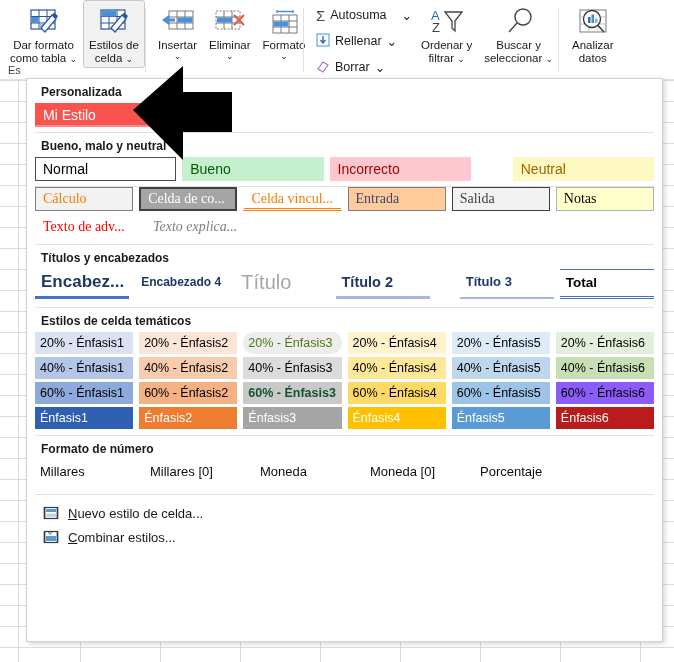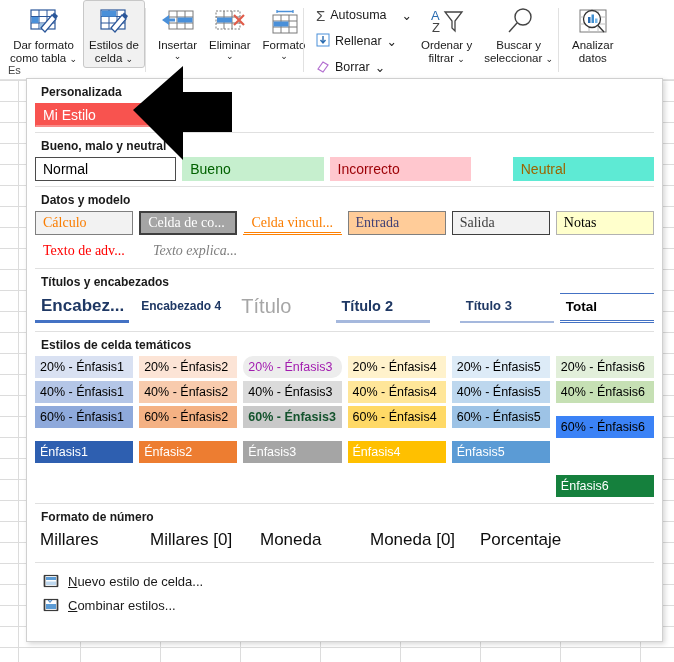--- a/index.html
+++ b/index.html
@@ -68,21 +68,21 @@
     cursor:default;
     border:1px solid transparent;
   }
   .cell.w-std { width:104px;font-family:Liberation Serif, serif; }
   .cell.w-wide { width:146px; }
 
   
   .s-normal   { background:#ffffff; color:#000; border:1px solid #4b4b4b; }
   .s-bueno    { background:#c6efce; color:#006100; }
   .s-incor    { background:#ffc7ce; color:#9c0006; }
-  .s-neutral  { background:#5eead4; color:#9c6500;margin-left:36px; }
+  .s-neutral  { background:#fef9c3; color:#9c6500;margin-left:36px; }
 
   
   .s-calculo  { background:#f2f2f2; color:#fa7d00; font-style:normal; border:1px solid #7f7f7f; }
   .s-comprob  { background:#a5a5a5; color:#ffffff; border:2px solid #3f3f3f; line-height:20px; }
   .s-vincul   { background:#ffffff; color:#fa7d00; border-bottom:3px double #ff8001; }
   .s-entrada  { background:#ffcc99; color:#3f3f76; border:1px solid #7f7f7f; }
   .s-notas    { background:#ffffcc; color:#000; border:1px solid #b2b2b2; }
   .s-salida   { background:#f2f2f2; color:#3f3f3f; border:1px solid #3f3f3f; font-weight:normal; }
   .s-adv      { background:transparent; color:#ff0000; }
   .s-expl     { background:transparent; color:#7f7f7f; font-style:italic; }
@@ -101,21 +101,21 @@
   .tgrid { padding:0 8px; }
   .trow { display:flex; gap:6px; margin-bottom:3px; }
   .tcell {
     width:104px; height:22px; line-height:22px;
     padding:0 5px; font-size:12.5px;
     white-space:nowrap; overflow:hidden; cursor:default;
   }
 
   
   .nrow { display:flex; padding:0 8px; gap:6px; }
-  .ncell { width:104px; height:24px; line-height:24px; padding:0 5px; font-size:17px; color:#0d0d0d; cursor:default; }
+  .ncell { width:104px; height:24px; line-height:24px; padding:0 5px; font-size:13px; color:#0d0d0d; cursor:default; }
 
   
   .cmd { display:flex; align-items:center; gap:9px; padding:4px 0 4px 16px; font-size:13px; color:#1a1a1a; cursor:default; }
   .cmd .u { text-decoration:underline; text-decoration-thickness:1px; }
   .cmd-ic { width:16px; height:16px; flex:0 0 16px; }
 
   
   .arrow { position:absolute; left:133px; top:66px; width:99px; height:94px; }
 </style>
 </head>
@@ -345,21 +345,20 @@
 
     <div class="grp-title">Bueno, malo y neutral</div>
     <div class="row">
       <div class="cell w-wide s-normal">Normal</div>
       <div class="cell w-wide s-bueno">Bueno</div>
       <div class="cell w-wide s-incor">Incorrecto</div>
       <div class="cell w-wide s-neutral">Neutral</div>
     </div>
     <div class="divider"></div>
 
-    <div class="grp-title">Datos y modelo</div>
     <div class="row">
       <div class="cell w-std s-calculo">Cálculo</div>
       <div class="cell w-std s-comprob">Celda de co...</div>
       <div class="cell w-std s-vincul">Celda vincul...</div>
       <div class="cell w-std s-entrada">Entrada</div>
       <div class="cell w-std s-salida">Salida</div>
       <div class="cell w-std s-notas">Notas</div>
     </div>
     <div class="row r2">
       <div class="cell w-std s-adv">Texto de adv...</div>
@@ -376,48 +375,48 @@
       <div class="t-cell t-t3">Título 3</div>
       <div class="t-cell t-total">Total</div>
     </div>
     <div class="divider" style="margin-top:8px;"></div>
 
     <div class="grp-title">Estilos de celda temáticos</div>
     <div class="tgrid">
       <div class="trow">
         <div class="tcell" style="background:#d9e1f2;color:#000;">20% - Énfasis1</div>
         <div class="tcell" style="background:#fce4d6;color:#000;">20% - Énfasis2</div>
-        <div class="tcell" style="background:#ededed;color:#a21caf;border-radius:10px;">20% - Énfasis3</div>
+        <div class="tcell" style="background:#ededed;color:#4d7c0f;border-radius:10px;">20% - Énfasis3</div>
         <div class="tcell" style="background:#fff2cc;color:#000;">20% - Énfasis4</div>
         <div class="tcell" style="background:#ddebf7;color:#000;">20% - Énfasis5</div>
         <div class="tcell" style="background:#e2efda;color:#000;">20% - Énfasis6</div>
       </div>
       <div class="trow">
         <div class="tcell" style="background:#b4c6e7;color:#000;">40% - Énfasis1</div>
         <div class="tcell" style="background:#f8cbad;color:#000;">40% - Énfasis2</div>
         <div class="tcell" style="background:#dbdbdb;color:#000;">40% - Énfasis3</div>
         <div class="tcell" style="background:#ffe699;color:#000;">40% - Énfasis4</div>
         <div class="tcell" style="background:#bdd7ee;color:#000;">40% - Énfasis5</div>
         <div class="tcell" style="background:#c6e0b4;color:#000;">40% - Énfasis6</div>
       </div>
       <div class="trow">
         <div class="tcell" style="background:#8ea9db;color:#000;">60% - Énfasis1</div>
         <div class="tcell" style="background:#f4b183;color:#000;">60% - Énfasis2</div>
         <div class="tcell" style="background:#c9c9c9;color:#14532d;font-weight:bold;">60% - Énfasis3</div>
         <div class="tcell" style="background:#ffd966;color:#000;">60% - Énfasis4</div>
         <div class="tcell" style="background:#9dc3e6;color:#000;">60% - Énfasis5</div>
-        <div class="tcell" style="background:#3b82f6;color:#000;margin-top:10px;">60% - Énfasis6</div>
+        <div class="tcell" style="background:#8b5cf6;color:#000;">60% - Énfasis6</div>
       </div>
       <div class="trow">
         <div class="tcell" style="background:#2e5fb0;color:#fff;">Énfasis1</div>
         <div class="tcell" style="background:#ed7d31;color:#fff;">Énfasis2</div>
         <div class="tcell" style="background:#a5a5a5;color:#fff;">Énfasis3</div>
         <div class="tcell" style="background:#ffc000;color:#fff;">Énfasis4</div>
         <div class="tcell" style="background:#5b9bd5;color:#fff;">Énfasis5</div>
-        <div class="tcell" style="background:#15803d;color:#fff;margin-top:34px;">Énfasis6</div>
+        <div class="tcell" style="background:#b91c1c;color:#fff;">Énfasis6</div>
       </div>
     </div>
     <div class="divider" style="margin-top:6px;"></div>
 
     <div class="grp-title">Formato de número</div>
     <div class="nrow">
       <div class="ncell">Millares</div>
       <div class="ncell">Millares [0]</div>
       <div class="ncell">Moneda</div>
       <div class="ncell">Moneda [0]</div>

